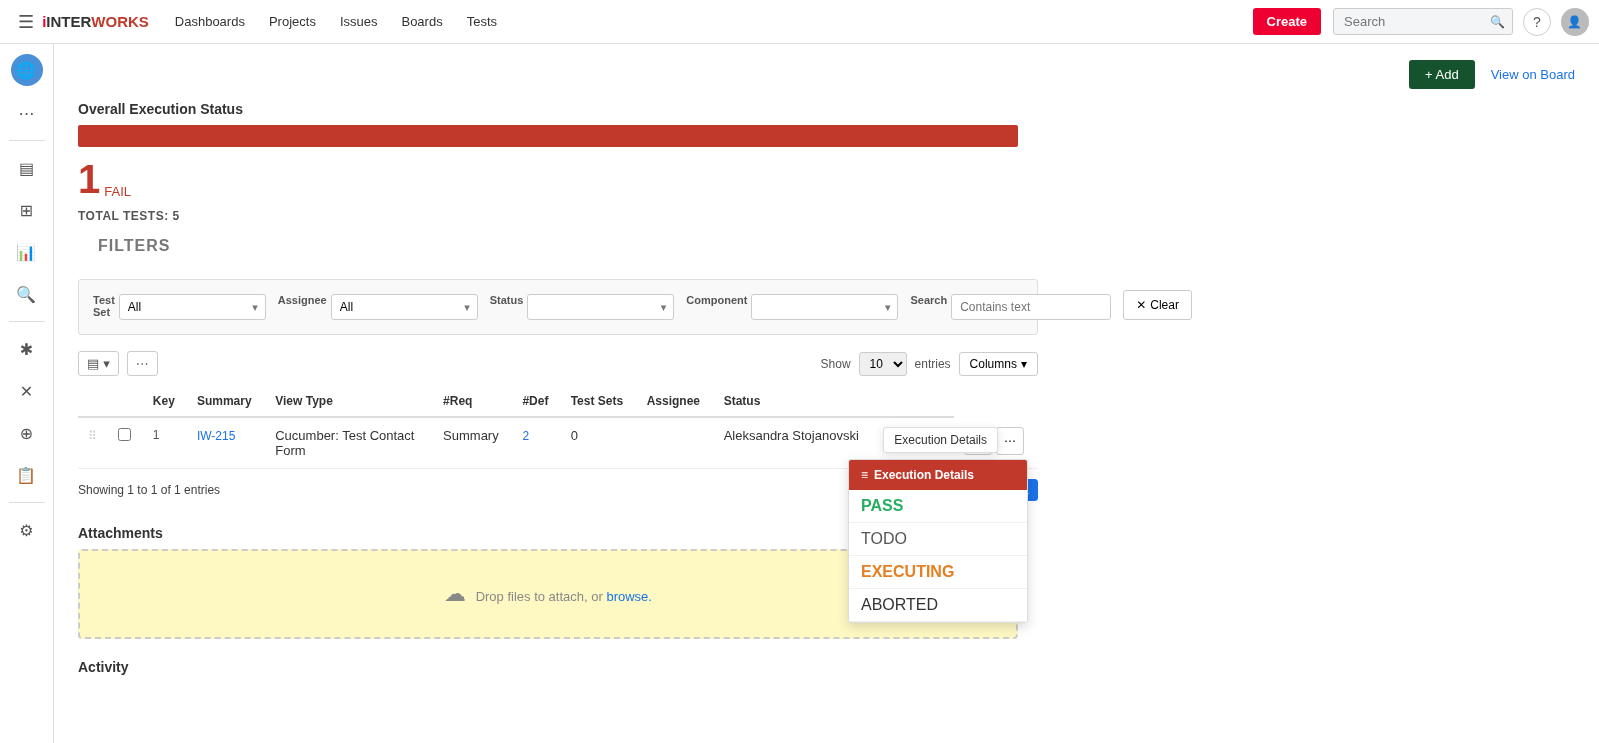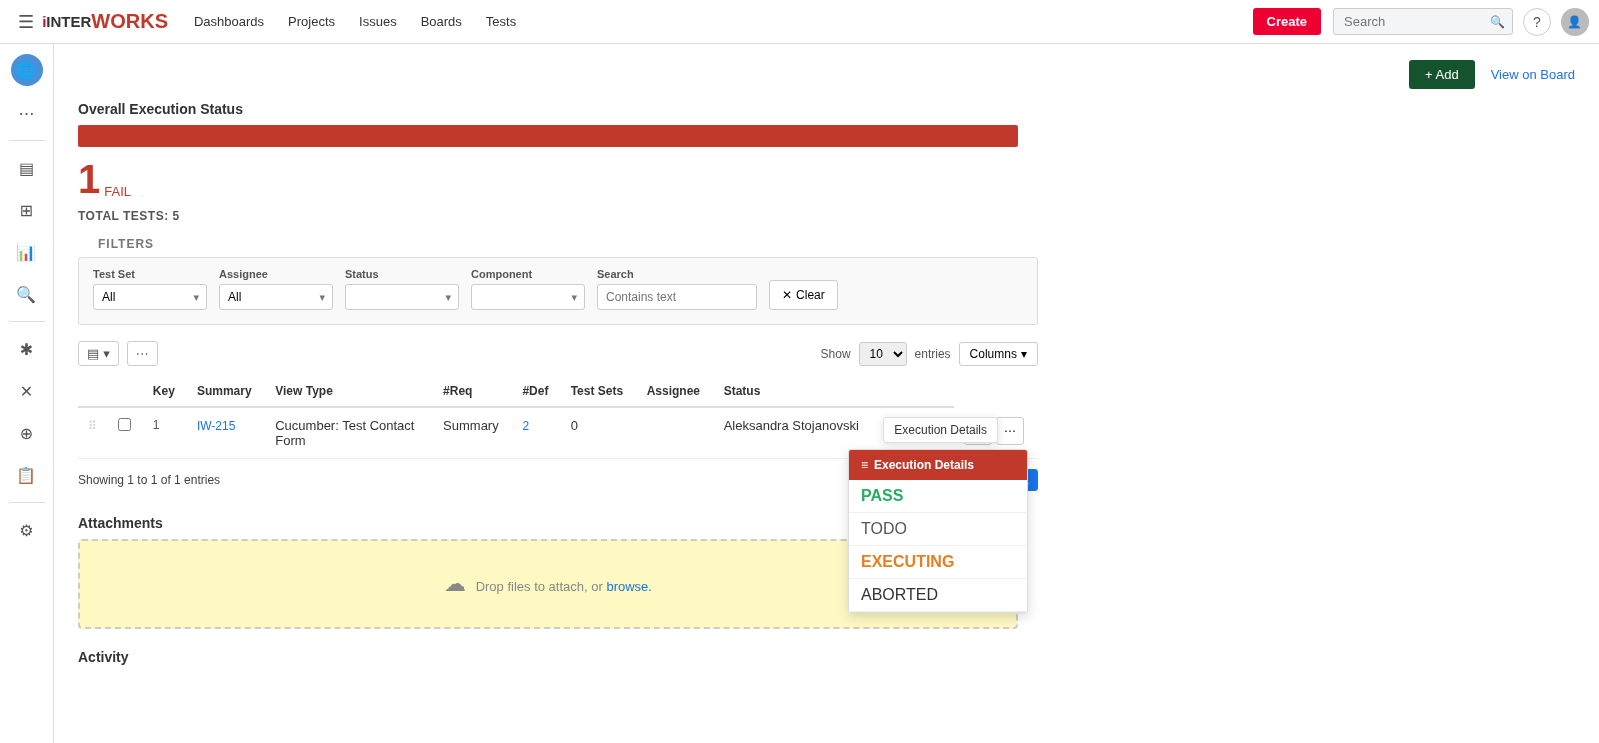--- a/index.html
+++ b/index.html
@@ -224,58 +224,58 @@
     .total-tests {
       font-size: 12px;
       color: #555;
       margin-bottom: 14px;
       font-weight: bold;
       letter-spacing: 0.5px;
     }
 
     
     .filters-label {
-      font-size: 12px;
+      font-size: 16px;
       font-weight: bold;
       color: #777;
       letter-spacing: 1px;
-      margin-bottom: 6px;
+      margin-bottom: 24px;
       padding-left: 20px;
     }
     .filters-row {
       display: flex;
       align-items: flex-end;
       gap: 12px;
       background: #f9f9f9;
       border: 1px solid #ddd;
       border-radius: 3px;
       padding: 10px 14px 14px;
       margin-bottom: 16px;
       max-width: 960px;
     }
     .filter-group {
       display: flex;
-      flex-direction: column;
+      flex-direction: row;
       gap: 4px;
     }
     .filter-label {
       font-size: 11px;
       color: #555;
       font-weight: bold;
     }
     .filter-select {
       border: 1px solid #ccc;
       border-radius: 3px;
       padding: 5px 28px 5px 8px;
       font-size: 12px;
       background: #fff;
       appearance: none;
       -webkit-appearance: none;
       cursor: pointer;
-      width: 114px;
+      width: 147px;
       position: relative;
     }
     .filter-select-wrap {
       position: relative;
     }
     .filter-select-wrap::after {
       content: '▾';
       position: absolute;
       right: 8px;
       top: 50%;
@@ -551,21 +551,21 @@
     .cb { cursor: pointer; }
   </style>
 </head>
 <body>
 
 <nav class="topnav">
   <span class="topnav-hamburger">☰</span>
   <div class="topnav-logo">
     <span style="font-weight:900;color:#e03;font-size:15px;">i</span>
       <span style="font-weight:bold;font-size:15px;color:#333;">INTER</span>
-      <span style="font-weight:bold;font-size:20px;color:#c0392b;">WORKS</span>
+      <span style="font-weight:bold;font-size:15px;color:#c0392b;">WORKS</span>
   </div>
   <div class="topnav-links">
     <a href="#">Dashboards</a>
     <a href="#">Projects</a>
     <a href="#">Issues</a>
     <a href="#">Boards</a>
     <a href="#">Tests</a>
   </div>
   <button class="topnav-create">Create</button>
   <div class="topnav-search-wrap">

